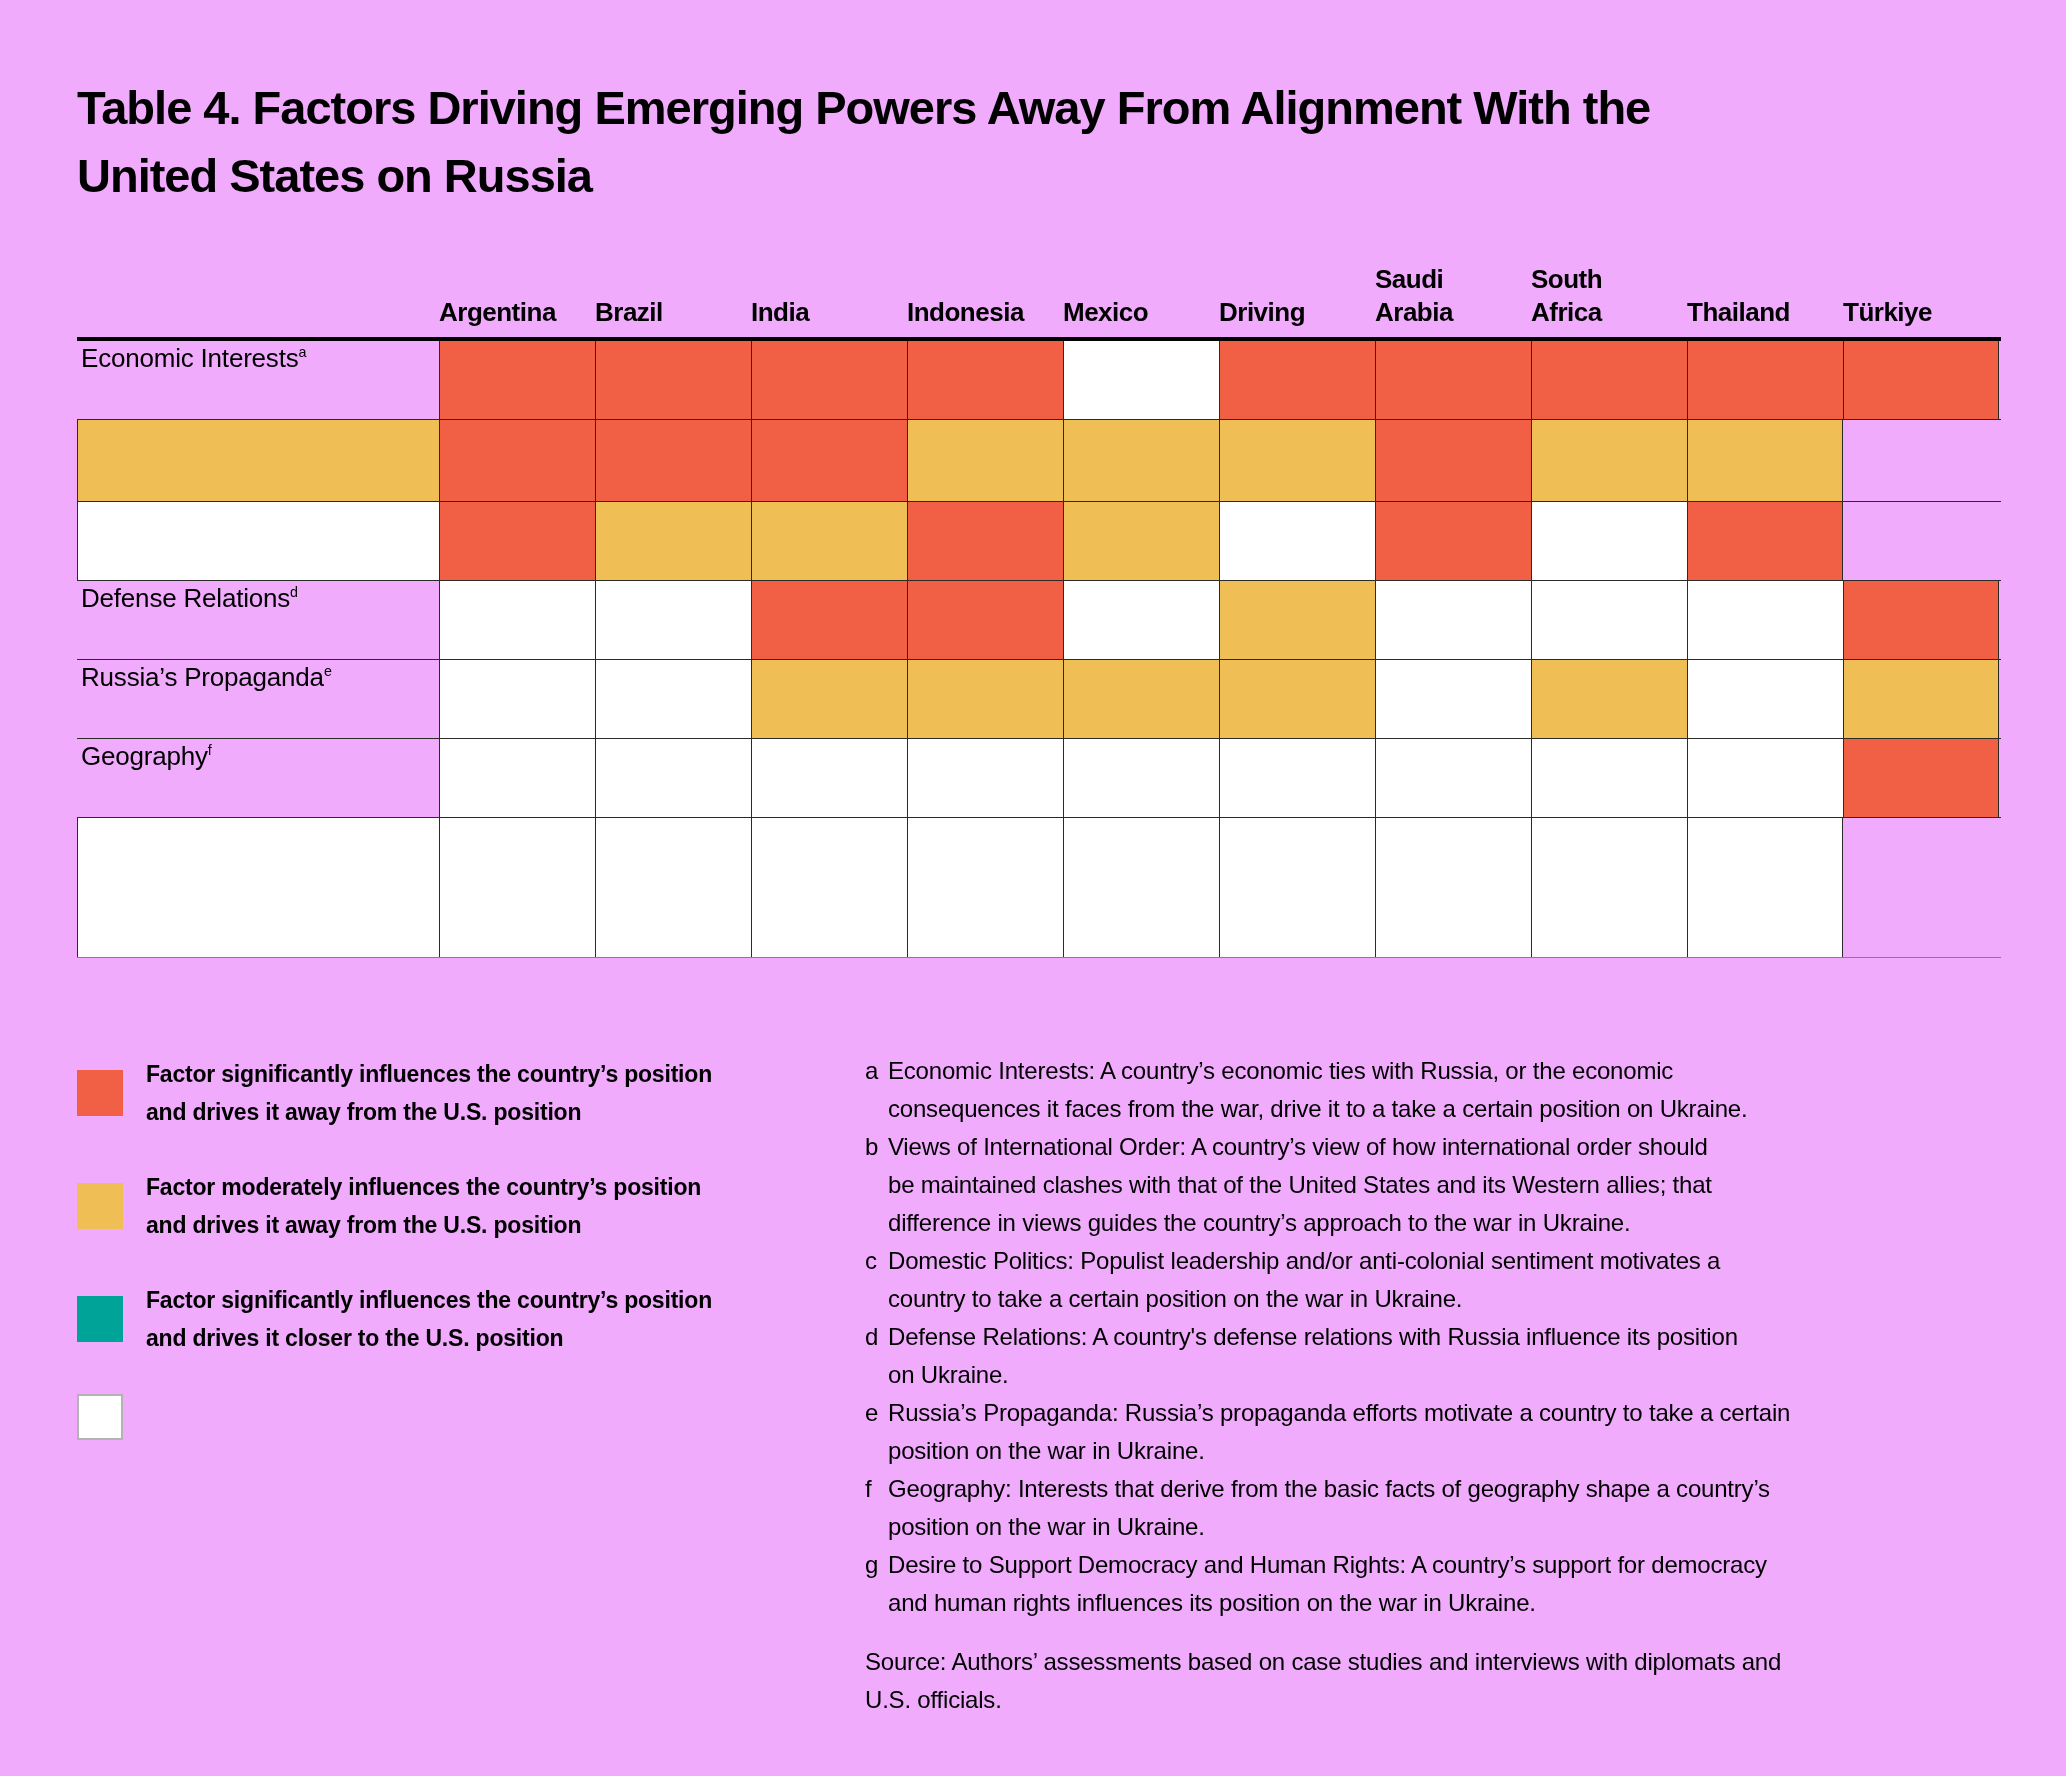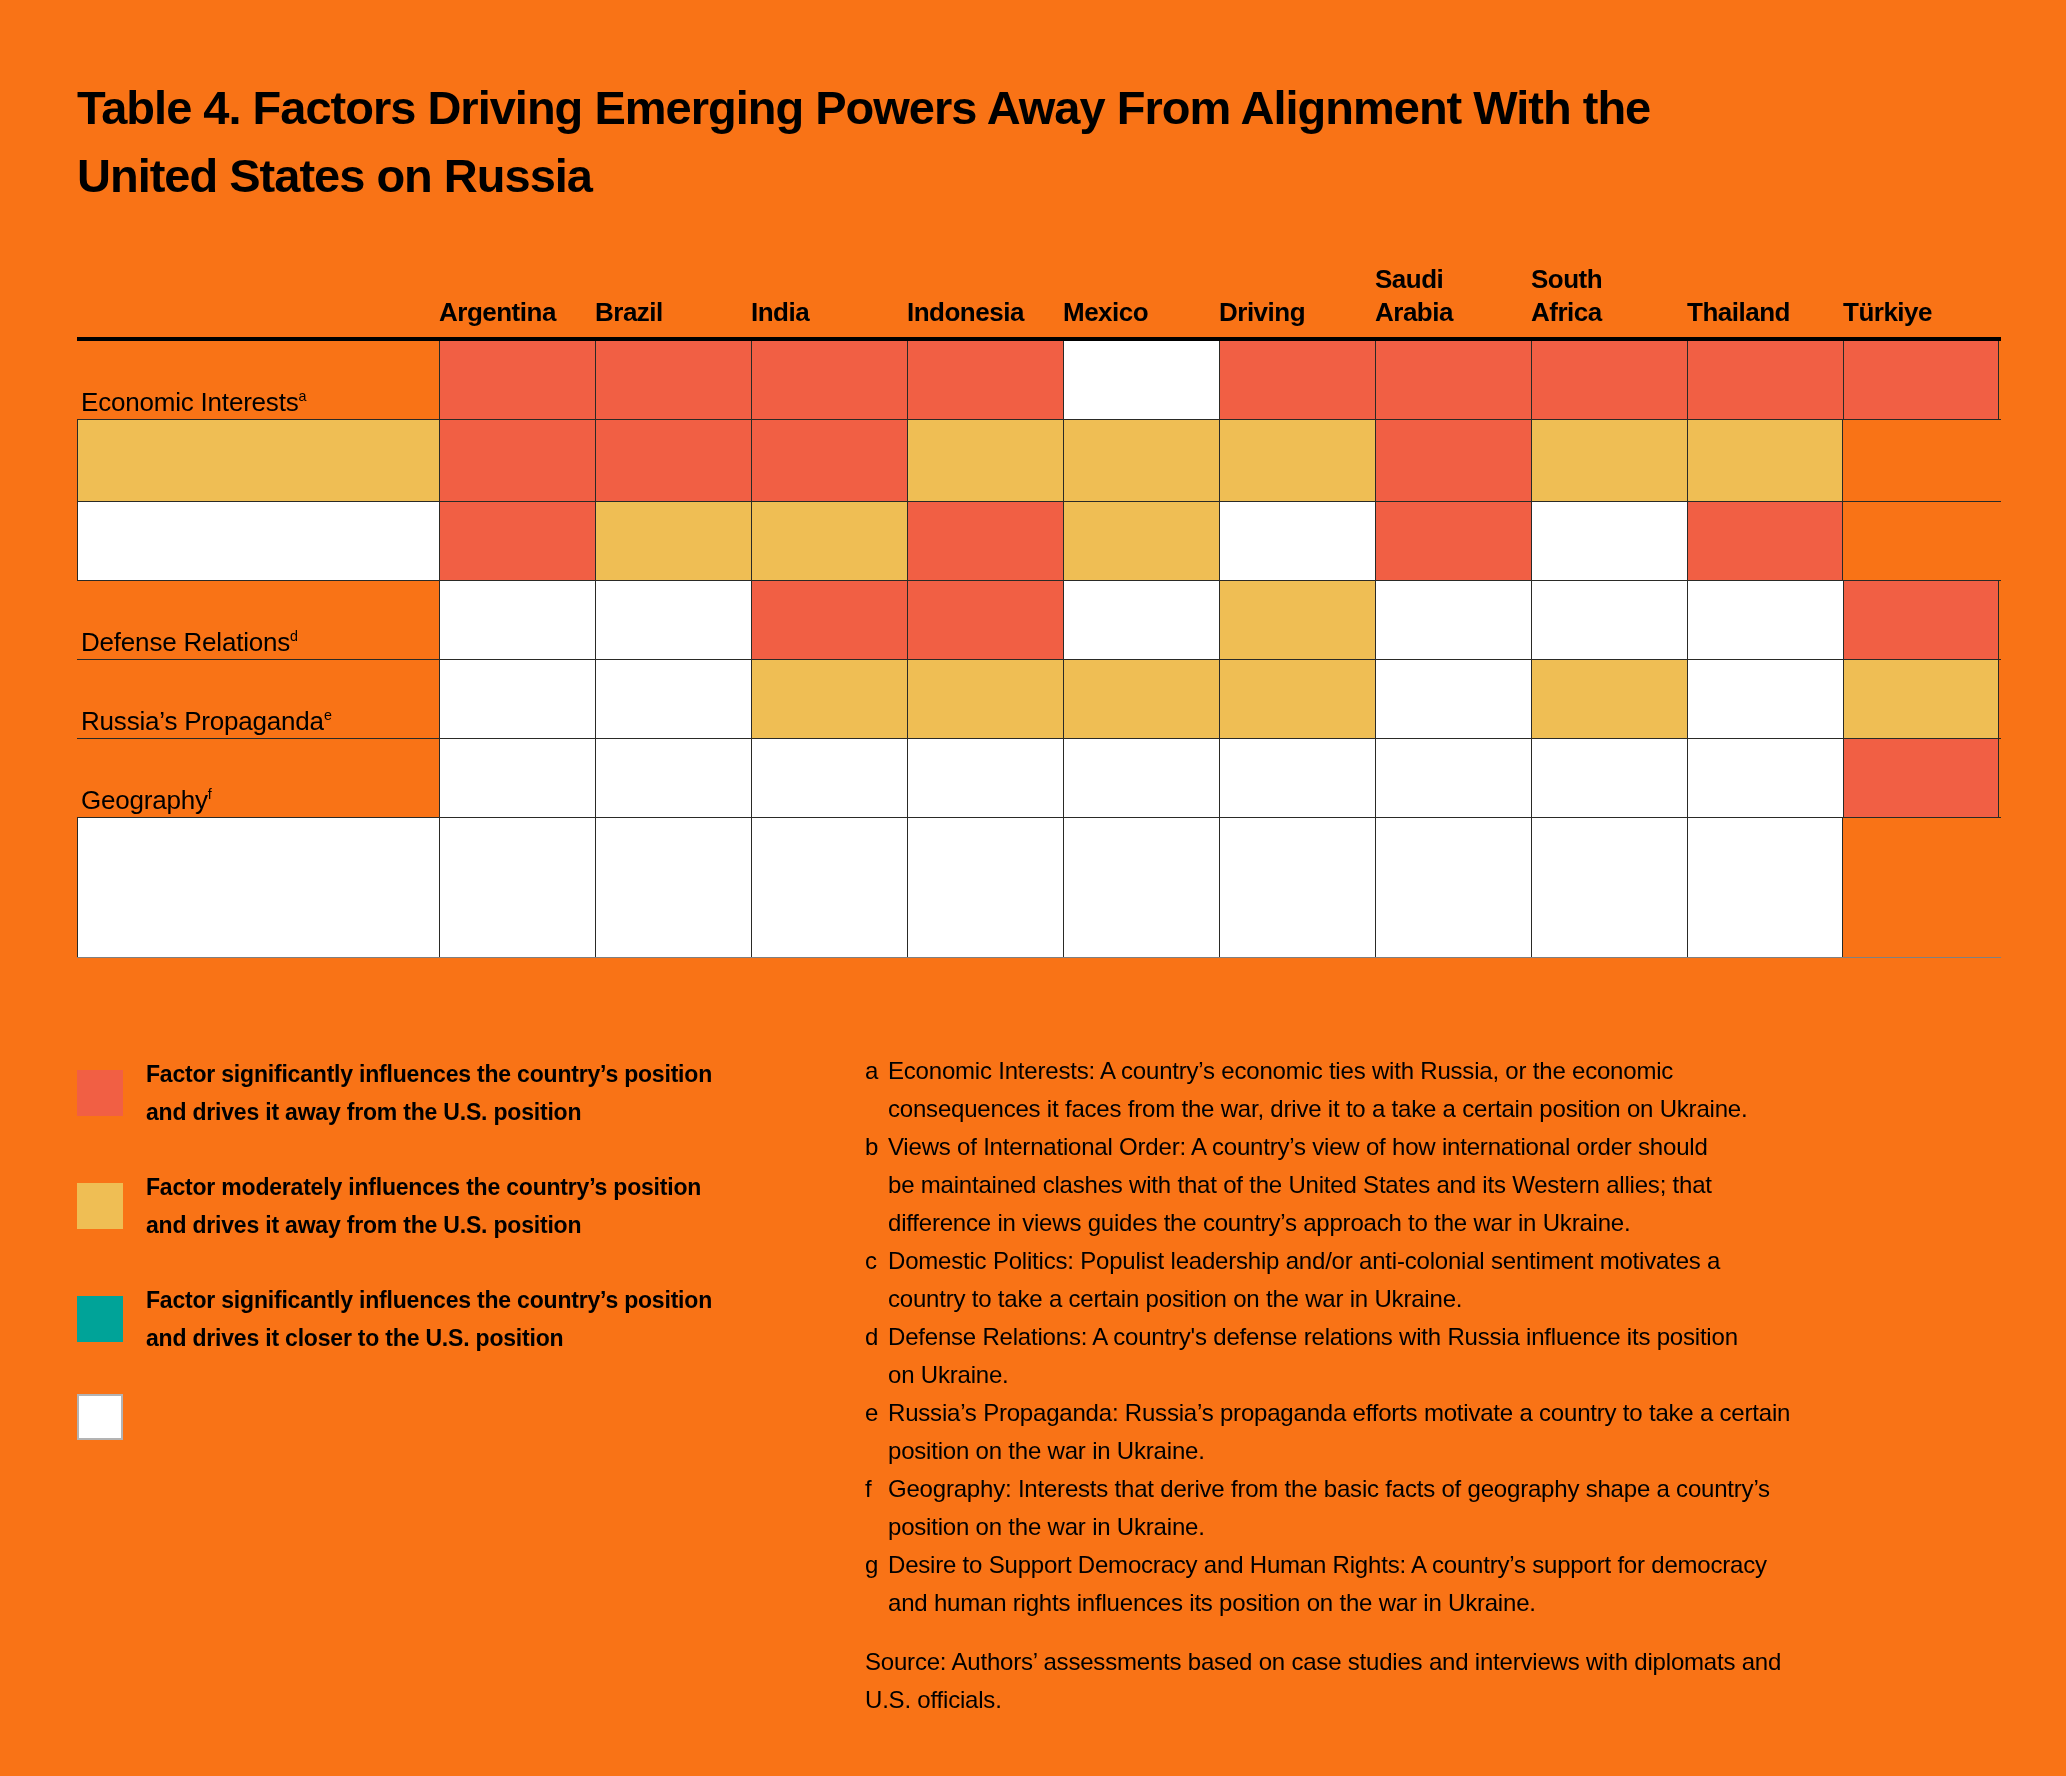--- a/index.html
+++ b/index.html
@@ -1,21 +1,21 @@
 <!DOCTYPE html>
 <html style="font-size:8px"><head>
 <meta charset="utf-8">
 <style>
   * { box-sizing: border-box; margin: 0; padding: 0; }
   html, body { background: #ffffff; }
   .page {
     position: relative;
     width: 2066px;
     height: 1776px;
-    background: #f97316;
+    background: #f0abfc;
     font-family: "Liberation Sans", sans-serif;
     color: #000000;
     padding: 74px 77px 0 77px;
     overflow: hidden;
   }
   .pre { white-space: pre-line; }
 
   
   .title {
     font-size: 47px;
@@ -41,21 +41,21 @@
   }
   .tbody {
     border-top: 4px solid #000000;
     border-bottom: 1.5px solid #808080;
   }
   .trow { height: 79px; border-bottom: 1px solid #2a2a26; }
   .trow:nth-child(2) { height: 82px; }
   .trow:last-child { height: 139px; border-bottom: none; }
   .lcell {
     display: flex;
-    align-items: flex-end;
+    align-items: flex-start;
     padding-left: 4px;
     padding-right: 6px;
     font-size: 26px;
     line-height: 1.33;
     letter-spacing: -0.2px;
   }
   .lbl sup {
     font-size: 0.55em;
     line-height: 0;
     vertical-align: super;

